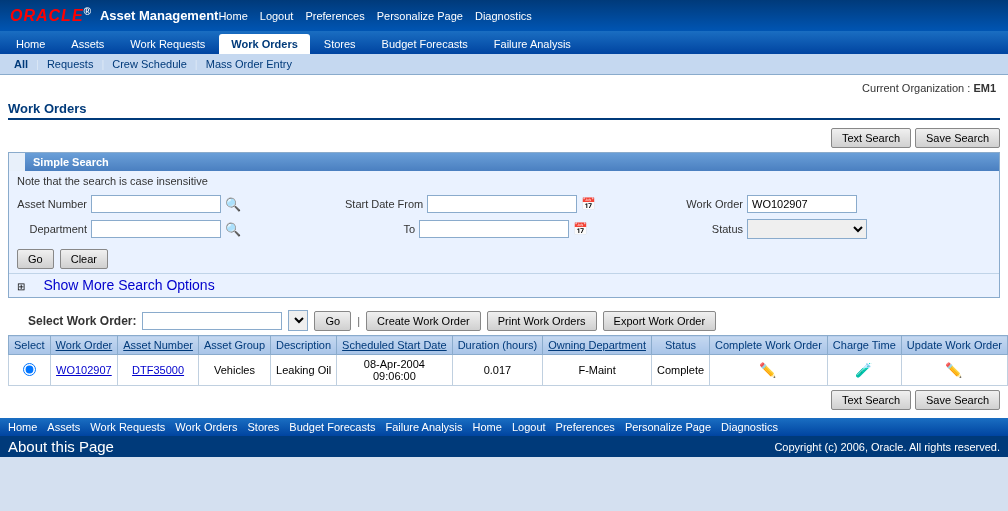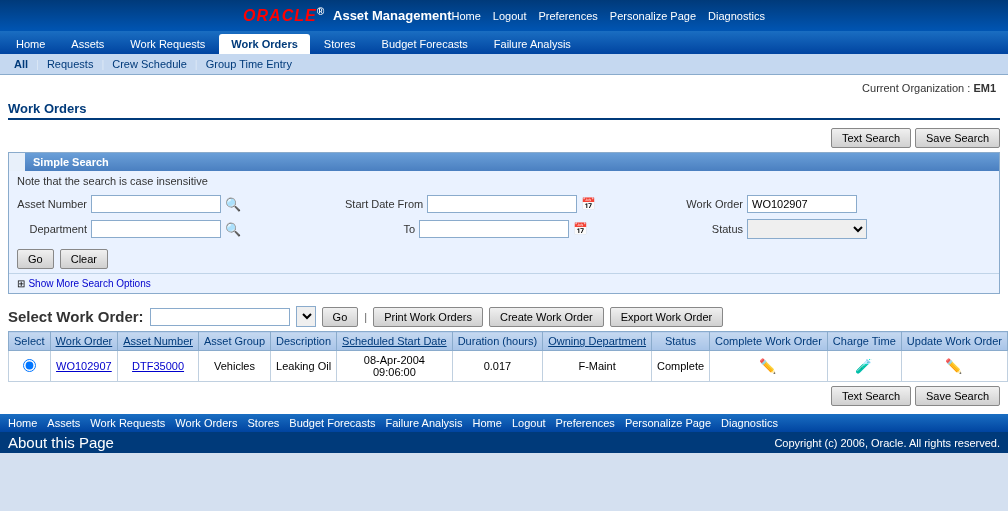--- a/index.html
+++ b/index.html
@@ -4,21 +4,21 @@
   <style>
     * { margin: 0; padding: 0; box-sizing: border-box; }
     body { font-family: Arial, sans-serif; font-size: 11px; background: #d4e0f0; width: 1008px; }
 
     
     .top-header {
       background: linear-gradient(to bottom, #003a7a, #0055b3);
       padding: 6px 10px;
       display: flex;
       align-items: center;
-      justify-content: center;
+      justify-content: flex-start;
     }
     .oracle-logo {
       display: flex;
       align-items: center;
       gap: 8px;
       color: white;
       font-size: 13px;
       font-weight: bold;
     }
     .oracle-text {
@@ -201,32 +201,33 @@
     }
 
     .show-more {
       padding: 3px 8px 4px 8px;
       background: #eaf2ff;
       border-top: 1px solid #c0d4e8;
     }
     .show-more a {
       color: #0000cc;
       text-decoration: none;
-      font-size: 10px;
+      font-size: 14px;
+      margin-left: 15px;
     }
     .show-more-icon { font-size: 10px; }
 
     
     .wo-select-bar {
       display: flex;
       align-items: center;
       gap: 6px;
       padding: 6px 0 4px 0;
     }
-    .wo-select-label { font-size: 15px; font-weight: bold; color: #333; }
+    .wo-select-label { font-size: 12px; font-weight: bold; color: #333; margin-left: 20px; }
     .wo-select-input {
       border: 1px solid #8aabcc;
       padding: 2px 4px;
       font-size: 11px;
       width: 140px;
     }
 
     
     .results-table {
       width: 100%;
@@ -311,21 +312,21 @@
   <button class="tab">Failure Analysis</button>
 </div>
 
 <div class="sub-nav">
   <a href="#" class="active">All</a>
   <span class="sub-nav-sep divider">|</span>
   <a href="#">Requests</a>
   <span class="sub-nav-sep divider">|</span>
   <a href="#">Crew Schedule</a>
   <span class="sub-nav-sep divider">|</span>
-  <a href="#">Group Time Entry</a>
+  <a href="#">Mass Order Entry</a>
 </div>
 
 <div class="content-area">
 
   <div class="org-bar">
     <span>Current Organization :</span>
     <strong>EM1</strong>
   </div>
 
   <div class="page-title">Work Orders</div>
@@ -388,22 +389,22 @@
       <a href="#">Show More Search Options</a>
     </div>
   </div>
 
   <div class="wo-select-bar">
     <span class="wo-select-label">Select Work Order:</span>
     <input type="text" class="wo-select-input" style="">
     <select style="width:20px; padding:1px; border:1px solid #8aabcc;"><option>▼</option></select>
     <button class="std-btn">Go</button>
     <span style="color:#666;">|</span>
+    <button class="std-btn">Create Work Order</button>
     <button class="std-btn">Print Work Orders</button>
-    <button class="std-btn">Create Work Order</button>
     <button class="std-btn">Export Work Order</button>
   </div>
 
   <table class="results-table">
     <thead>
       <tr>
         <th>Select</th>
         <th><a href="#">Work Order</a></th>
         <th><a href="#">Asset Number</a></th>
         <th>Asset Group</th>

